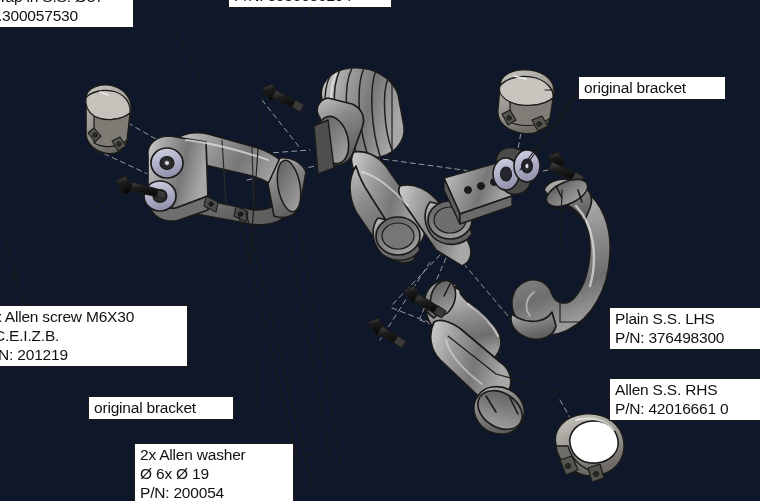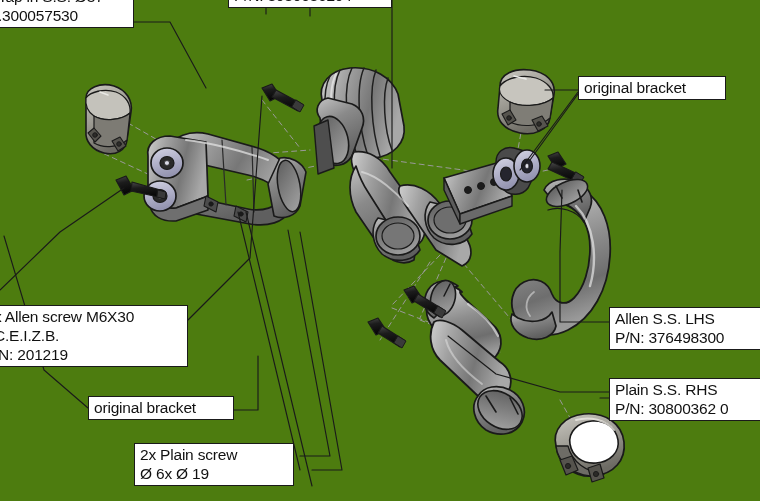--- a/index.html
+++ b/index.html
@@ -3,21 +3,21 @@
 <meta charset="utf-8">
 <title>Exploded Assembly Diagram</title>
 <style>
   html,body{margin:0;padding:0;}
   body{
     width:760px;height:501px;overflow:hidden;
     background:#ffffff;
     font-family:"Liberation Sans", sans-serif;
     position:relative;
   }
-  #stage{position:absolute;left:0;top:0;width:760px;height:501px;overflow:hidden;background:#4d7c0f;}
+  #stage{position:absolute;left:0;top:0;width:760px;height:501px;overflow:hidden;background:#0f172a;}
   #art{position:absolute;left:0;top:0;width:760px;height:501px;}
 
   
   .callout{
     position:absolute;
     background:#ffffff;
     border:1px solid #1a1a1a;
     box-sizing:border-box;
     padding:1px 4px 2px 5px;
     font-size:15.5px;
@@ -406,31 +406,32 @@
   <div>original bracket</div>
 </div>
 
 <div class="callout" id="lbl-allen">
   <div>x Allen screw M6X30</div>
   <div>C.E.I.Z.B.</div>
   <div>/N: 201219</div>
 </div>
 
 <div class="callout" id="lbl-lhs">
-  <div>Allen S.S. LHS</div>
+  <div>Plain S.S. LHS</div>
   <div>P/N: 376498300</div>
 </div>
 
 <div class="callout" id="lbl-rhs">
-  <div>Plain S.S. RHS</div>
-  <div>P/N: 30800362 0</div>
+  <div>Allen S.S. RHS</div>
+  <div>P/N: 42016661 0</div>
 </div>
 
 <div class="callout" id="lbl-brk-bot">
   <div>original bracket</div>
 </div>
 
 <div class="callout" id="lbl-washer">
-  <div>2x Plain screw</div>
+  <div>2x Allen washer</div>
   <div>Ø 6x Ø 19</div>
+  <div>P/N: 200054</div>
 </div>
 
 </div>
 
 </body></html>

